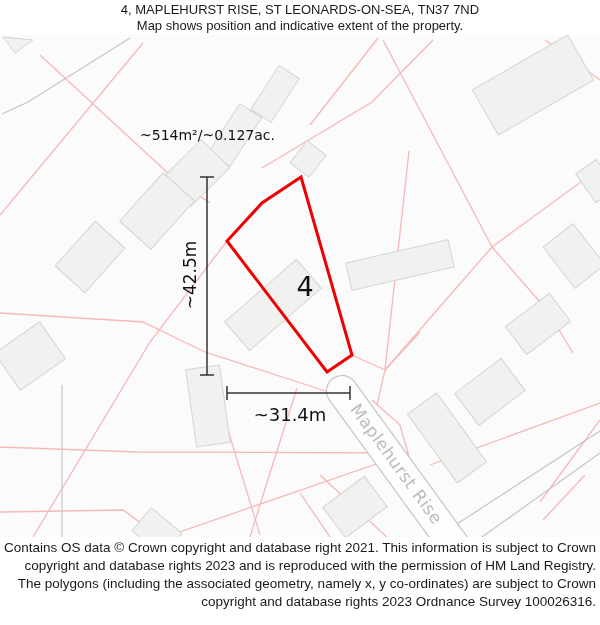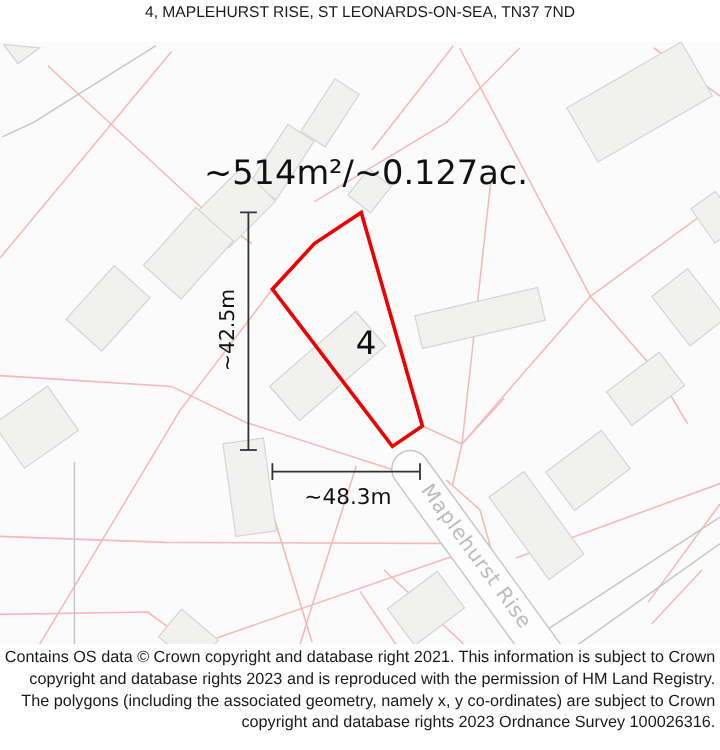--- a/index.html
+++ b/index.html
@@ -6,36 +6,37 @@
   body{width:600px;height:625px;overflow:hidden;position:relative;
        font-family:"Liberation Sans",sans-serif;color:#1a1a1a;}
   .header{position:absolute;top:0;left:0;width:600px;height:35px;
           text-align:center;background:#ffffff;z-index:5;}
   .header .line1{font-size:13px;line-height:16px;padding-top:2px;}
   .header .line2{font-size:13px;line-height:16px;}
   .map{position:absolute;top:35px;left:0;width:600px;height:502px;
        background:#fbfbfb;overflow:hidden;}
   .map svg{position:absolute;top:0;left:0;}
   .maplabel{position:absolute;font-family:"DejaVu Sans",sans-serif;color:#111;}
-  .area-label{left:140px;top:92px;width:300px;text-align:right;font-size:28px;}
+  .area-label{left:140px;top:92px;width:300px;text-align:left;font-size:14px;}
   .plot-number{left:285px;top:236px;width:40px;text-align:center;font-size:27px;}
   .height-label{left:138px;top:230px;width:104px;height:20px;text-align:center;
                 font-size:17px;transform:rotate(-90deg);}
   .width-label{left:240px;top:369px;width:100px;text-align:center;font-size:18px;}
   .road-label{left:315px;top:418px;width:160px;height:24px;text-align:center;
               font-size:17px;color:#bcbcbc;transform:rotate(54deg);white-space:nowrap;
               letter-spacing:0.5px;}
   .footer{position:absolute;top:537px;left:0;width:592px;padding:2px 4px;
           font-size:13.5px;line-height:18px;text-align:right;background:#ffffff;}
 </style>
 </head>
 <body>
 
 <div class="header">
   <div class="line1">4, MAPLEHURST RISE, ST LEONARDS-ON-SEA, TN37 7ND</div>
+  <div class="line2">Map shows position and indicative extent of the property.</div>
 </div>
 
 <div class="map">
   <svg id="map-svg" width="600" height="502" viewBox="0 0 600 502">
       <rect width="600" height="502" fill="#fbfbfb"></rect>
       <g>
         <polyline points="143,8 0,180" fill="none" stroke="#f7b8b8" stroke-width="1.3"></polyline>
         <polyline points="227,206 150,307 33,502" fill="none" stroke="#f7b8b8" stroke-width="1.3"></polyline>
         <polyline points="433,5 372,67 262,133" fill="none" stroke="#f7b8b8" stroke-width="1.3"></polyline>
         <polyline points="378,3 310,90" fill="none" stroke="#f7b8b8" stroke-width="1.3"></polyline>
@@ -100,17 +101,17 @@
       </g>
       <g stroke="#333333" stroke-width="1.5">
         <line x1="227" y1="358" x2="350" y2="358"></line>
         <line x1="227" y1="351" x2="227" y2="365"></line>
         <line x1="350" y1="351" x2="350" y2="365"></line>
       </g>
     </svg>
   <div class="maplabel area-label">~514m²/~0.127ac.</div>
   <div class="maplabel plot-number">4</div>
   <div class="maplabel height-label">~42.5m</div>
-  <div class="maplabel width-label">~48.3m</div>
+  <div class="maplabel width-label">~31.4m</div>
   <div class="maplabel road-label">Maplehurst Rise</div>
 </div>
 
 <div class="footer">Contains OS data © Crown copyright and database right 2021. This information is subject to Crown copyright and database rights 2023 and is reproduced with the permission of HM Land Registry. The polygons (including the associated geometry, namely x, y co-ordinates) are subject to Crown copyright and database rights 2023 Ordnance Survey 100026316.</div>
 
 </body></html>

